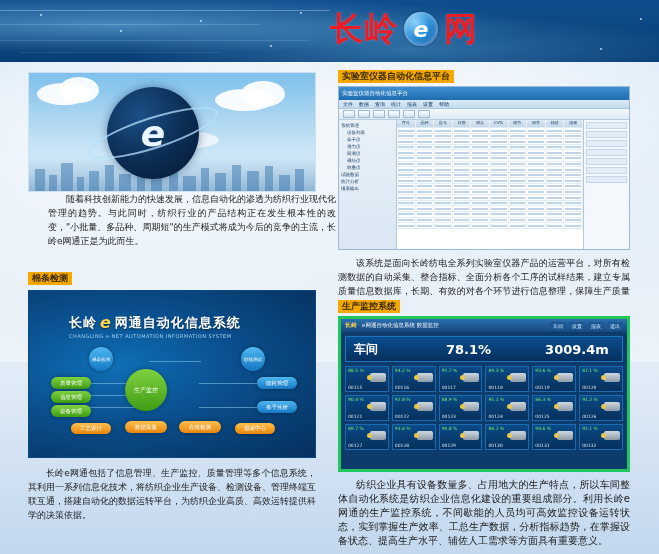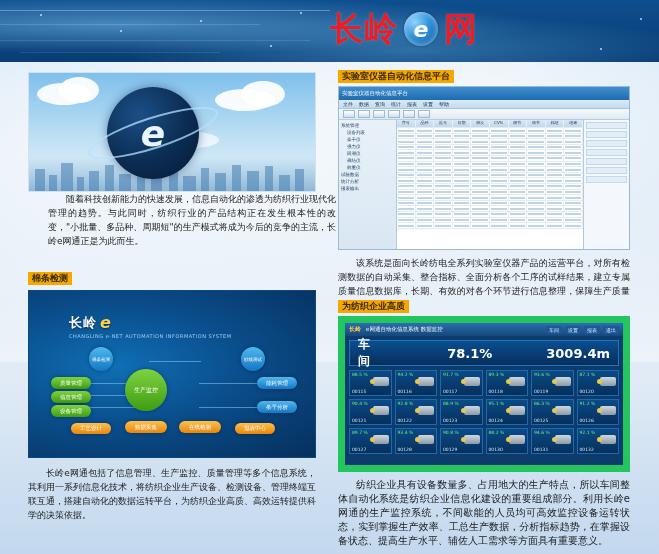--- a/index.html
+++ b/index.html
@@ -196,21 +196,21 @@
 
   .right-text1 {
     position:absolute; left:338px; top:256px; width:292px;
     font-size:9px; line-height:14px; color:#1a1a1a; text-align:justify;
     text-indent:18px;
   }
 
   .right-title2 { left:338px; top:300px; }
   .shot2 {
     position:absolute; left:338px; top:316px; width:292px; height:156px;
-    background:#0d3b6b; border:7px solid #22c55e; overflow:hidden;
+    background:#0d3b6b; border:3px solid #22c55e; overflow:hidden;
   }
   .s2-head {
     height:13px; background:linear-gradient(180deg,#2b6fae,#16477c);
     display:flex; align-items:center; gap:5px; padding:0 4px;
   }
   .s2-head .brand { color:#ffd24d; font-size:6px; font-weight:bold; }
   .s2-head .t { color:#ffffff; font-size:5.5px; }
   .s2-head .tabs { margin-left:auto; display:flex; gap:3px; }
   .s2-tab { font-size:5px; color:#cfe6fa; background:#1b5894; padding:1px 3px; border-radius:2px; }
   .s2-big {
@@ -306,20 +306,21 @@
 </div>
 
 <div class="left-text">随着科技创新能力的快速发展，信息自动化的渗透为纺织行业现代化管理的趋势。与此同时，纺织行业的产品结构正在发生根本性的改变，"小批量、多品种、周期短"的生产模式将成为今后的竞争的主流，长岭e网通正是为此而生。</div>
 
 <div class="sec-title left-title2">棉条检测</div>
 
 <div class="left-img2">
   <div class="sys-title">
     <span>长岭</span>
     <span class="ital">e</span>
+    <span>网通自动化信息系统</span>
   </div>
   <div class="sys-sub">CHANGLING e-NET AUTOMATION INFORMATION SYSTEM</div>
 
   <div class="link" style="left:60px;top:92px;width:60px;"></div>
   <div class="link" style="left:60px;top:104px;width:60px;"></div>
   <div class="link" style="left:60px;top:116px;width:60px;"></div>
   <div class="link" style="left:170px;top:92px;width:60px;"></div>
   <div class="link" style="left:170px;top:116px;width:60px;"></div>
   <div class="link" style="left:120px;top:70px;width:52px;"></div>
 
@@ -972,21 +973,21 @@
       <div class="mini-box"></div>
       <div class="mini-box"></div>
       <div class="mini-box"></div>
       <div class="mini-box"></div>
     </div>
   </div>
 </div>
 
 <div class="right-text1">该系统是面向长岭纺电全系列实验室仪器产品的运营平台，对所有检测数据的自动采集、整合指标、全面分析各个工序的试样结果，建立专属质量信息数据库，长期、有效的对各个环节进行信息整理，保障生产质量的可控与溯源。</div>
 
-<div class="sec-title right-title2">为纺织企业高质</div>
+<div class="sec-title right-title2">生产监控系统</div>
 
 <div class="shot2">
   <div class="s2-head">
     <span class="brand">长岭</span>
     <span class="t">e网通自动化信息系统 数据监控</span>
     <span class="tabs">
       <span class="s2-tab">车间</span>
       <span class="s2-tab">设置</span>
       <span class="s2-tab">报表</span>
       <span class="s2-tab">退出</span>

